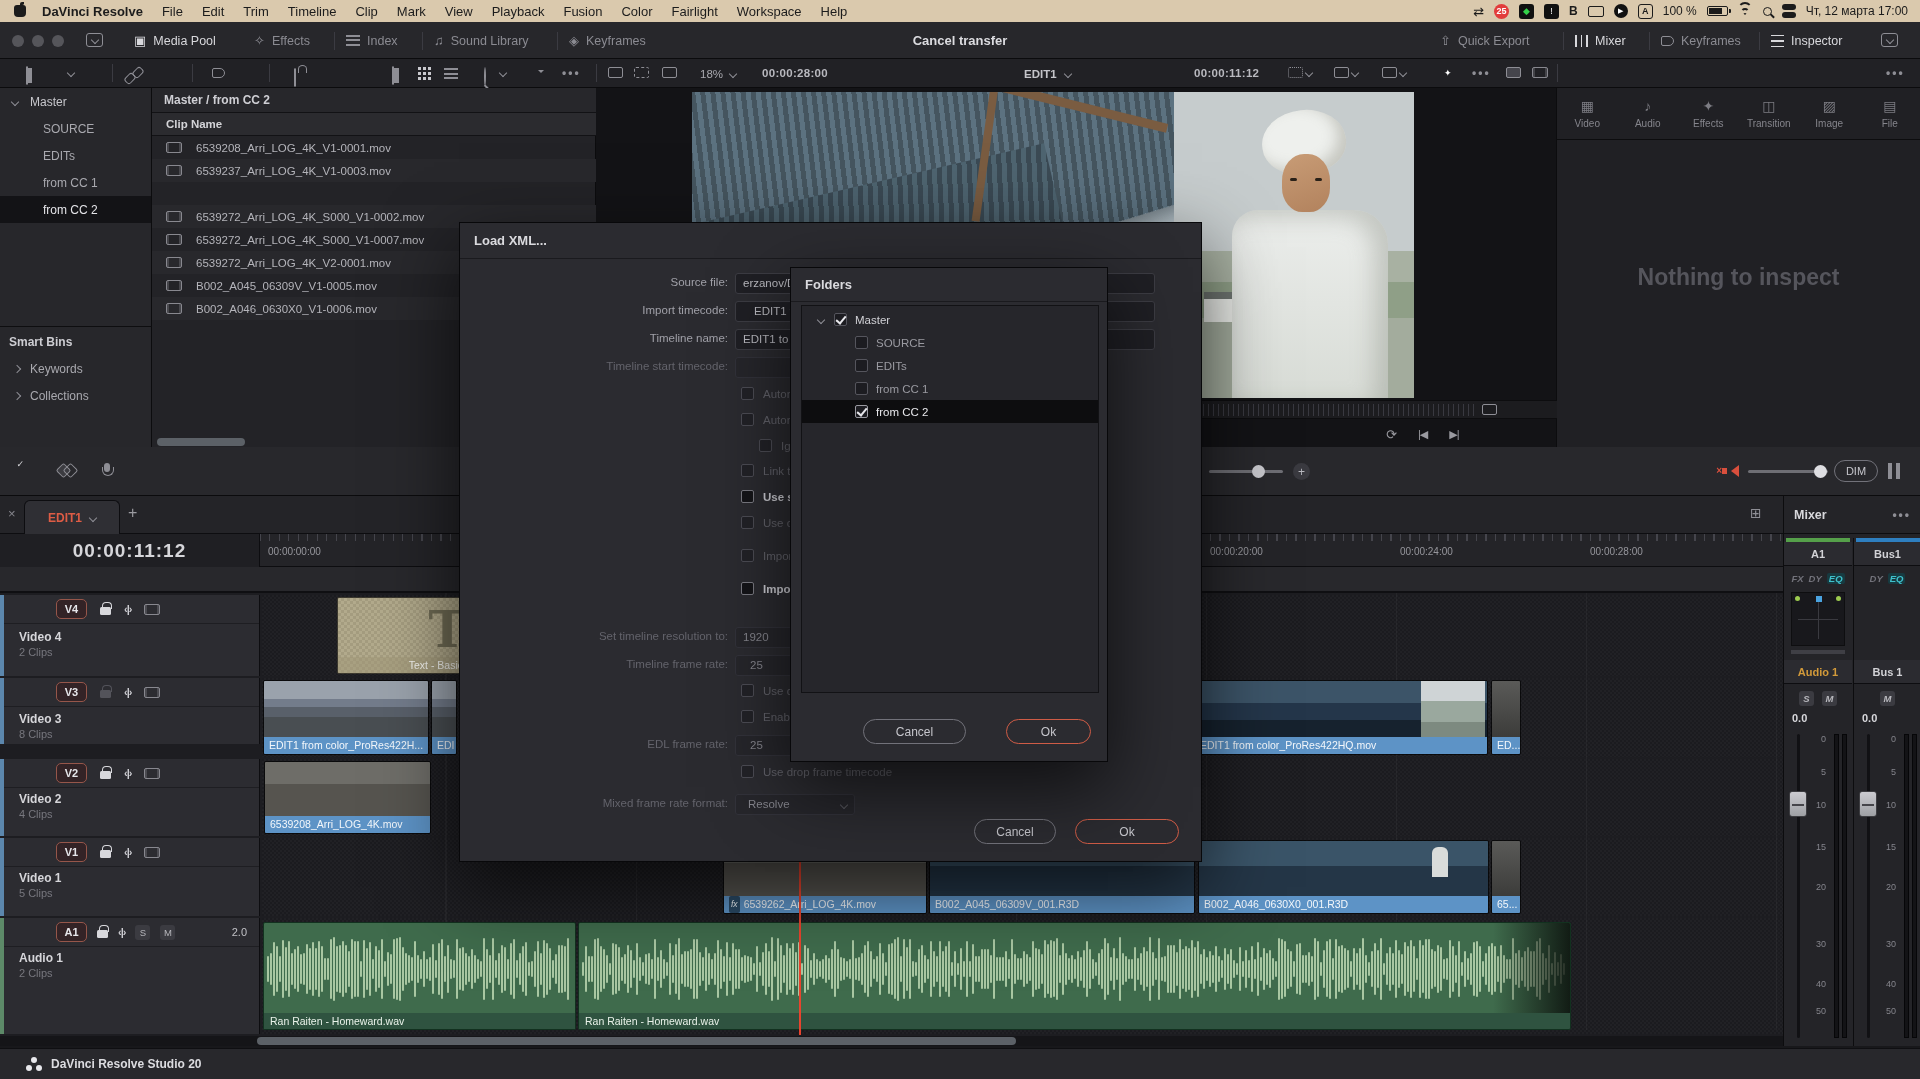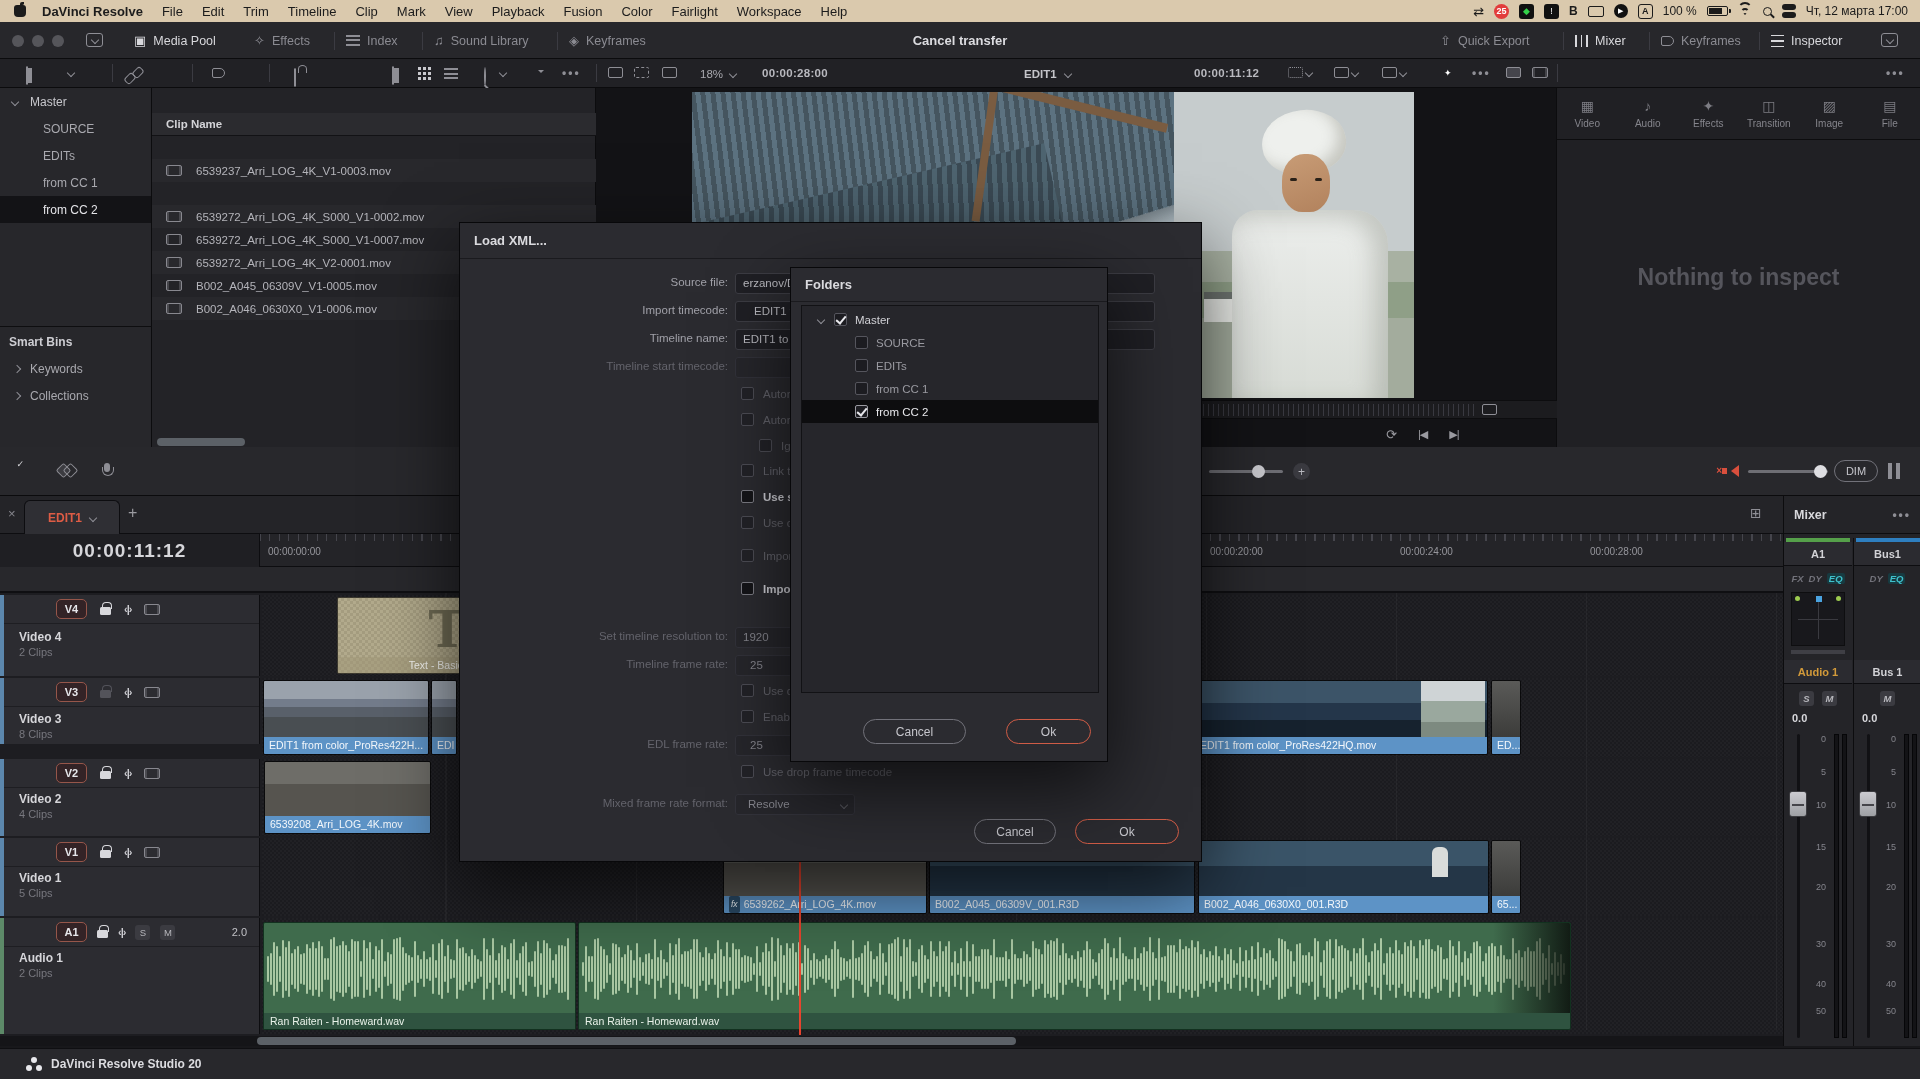--- a/index.html
+++ b/index.html
@@ -383,21 +383,26 @@
       <i class="chev rt" style="margin:0 10px 0 14px"></i>
         <span>Keywords</span>
     </div>
     <div class="binrow" style="top:294px">
       <i class="chev rt" style="margin:0 10px 0 14px"></i>
         <span>Collections</span>
     </div>
   </div>
 
   <div class="x" id="cliplist">
+    <div class="x" id="crumbbar">Master / from CC 2</div>
     <div class="x" id="colhdr">Clip Name</div>
+    <div class="cliprow" style="top:48px">
+        <span class="filmic"></span>
+        <span>6539208_Arri_LOG_4K_V1-0001.mov</span>
+      </div>
     <div class="cliprow alt" style="top:71px">
         <span class="filmic"></span>
         <span>6539237_Arri_LOG_4K_V1-0003.mov</span>
       </div>
     <div class="cliprow alt" style="top:117px">
         <span class="filmic"></span>
         <span>6539272_Arri_LOG_4K_S000_V1-0002.mov</span>
       </div>
     <div class="cliprow" style="top:140px">
         <span class="filmic"></span>

